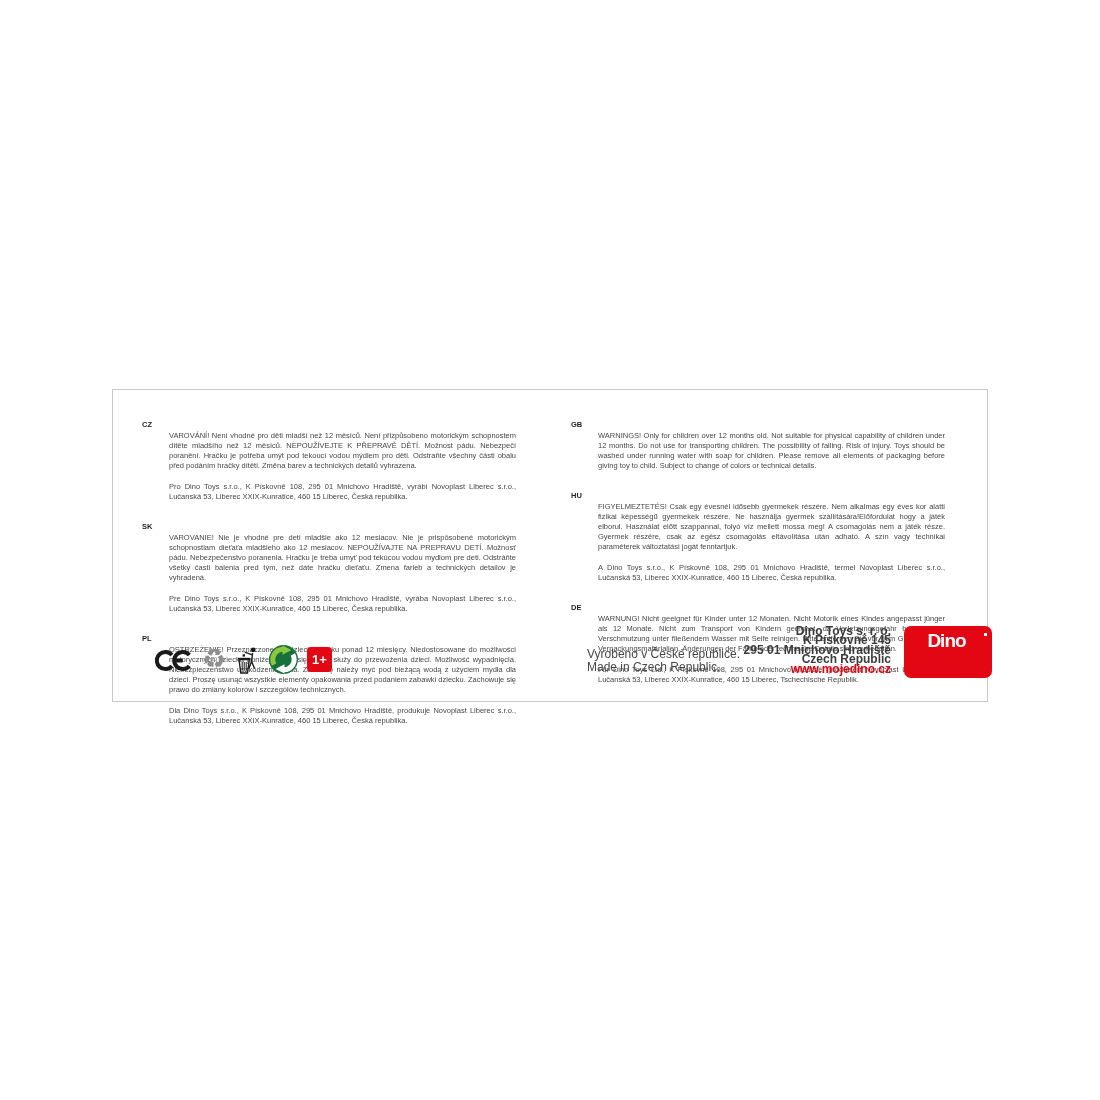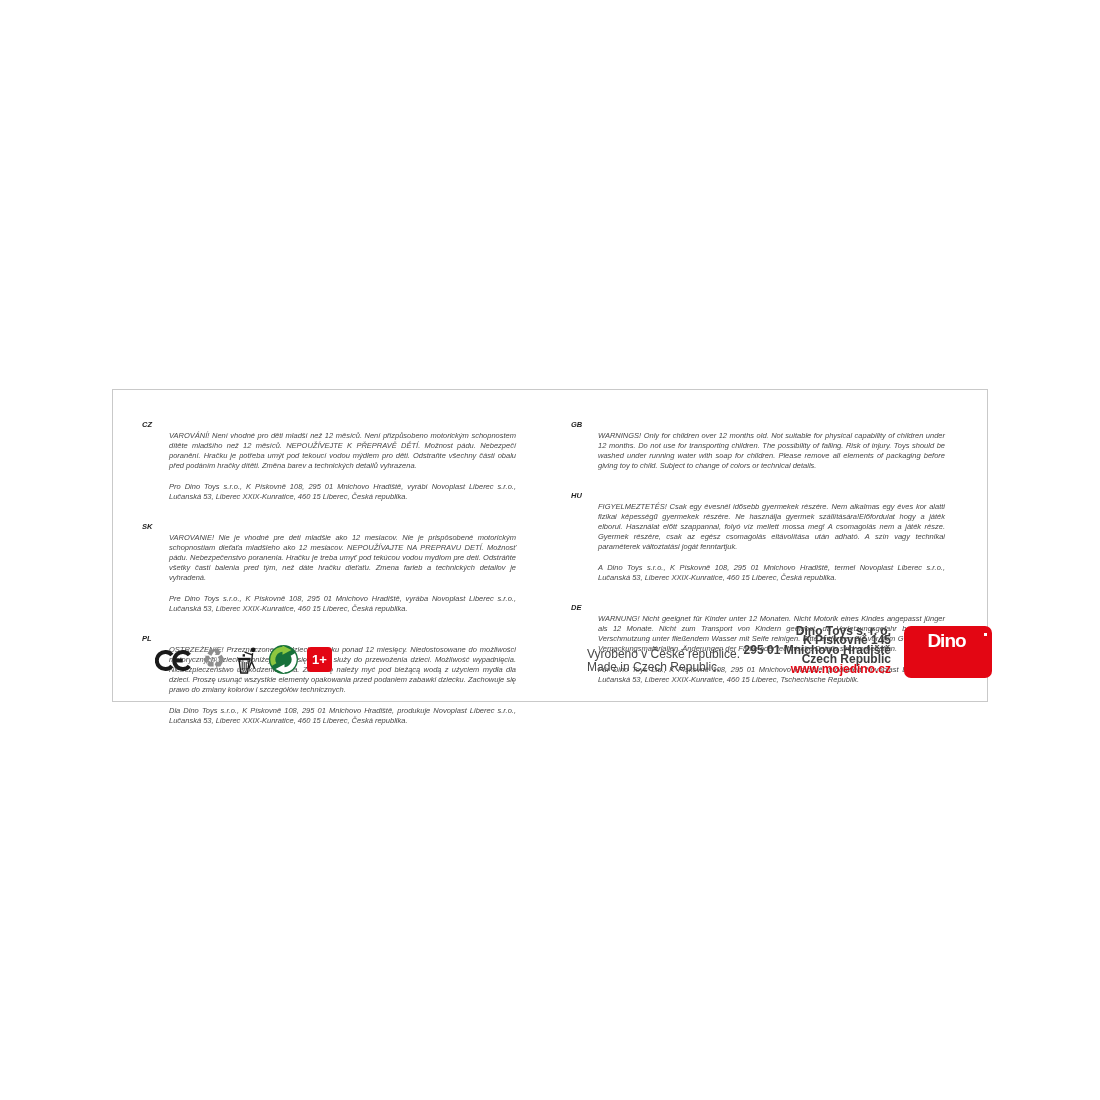--- a/index.html
+++ b/index.html
@@ -12,21 +12,21 @@
 
   .label-box {
     position:absolute; left:112px; top:389px; width:876px; height:313px;
     background:#ffffff; border:1px solid #c9c9c9; box-sizing:border-box;
   }
 
   .col { position:absolute; top:30px; width:385px; }
   .col-left  { left:29px; }
   .col-right { left:458px; }
 
-  .lang-block { display:flex; margin-bottom:9px;font-style:italic; }
+  .lang-block { display:flex; margin-bottom:9px; }
   .lang-code {
     flex:none; width:16px; font-size:7.5px; line-height:10px;
     font-weight:bold; color:#1f1f1f;
   }
   .lang-text { flex:1; font-size:7.5px; line-height:10px; color:#474747; }
   .lang-text p { margin:11px; text-align:justify; }
 
   
   .sym { position:absolute; }
 

